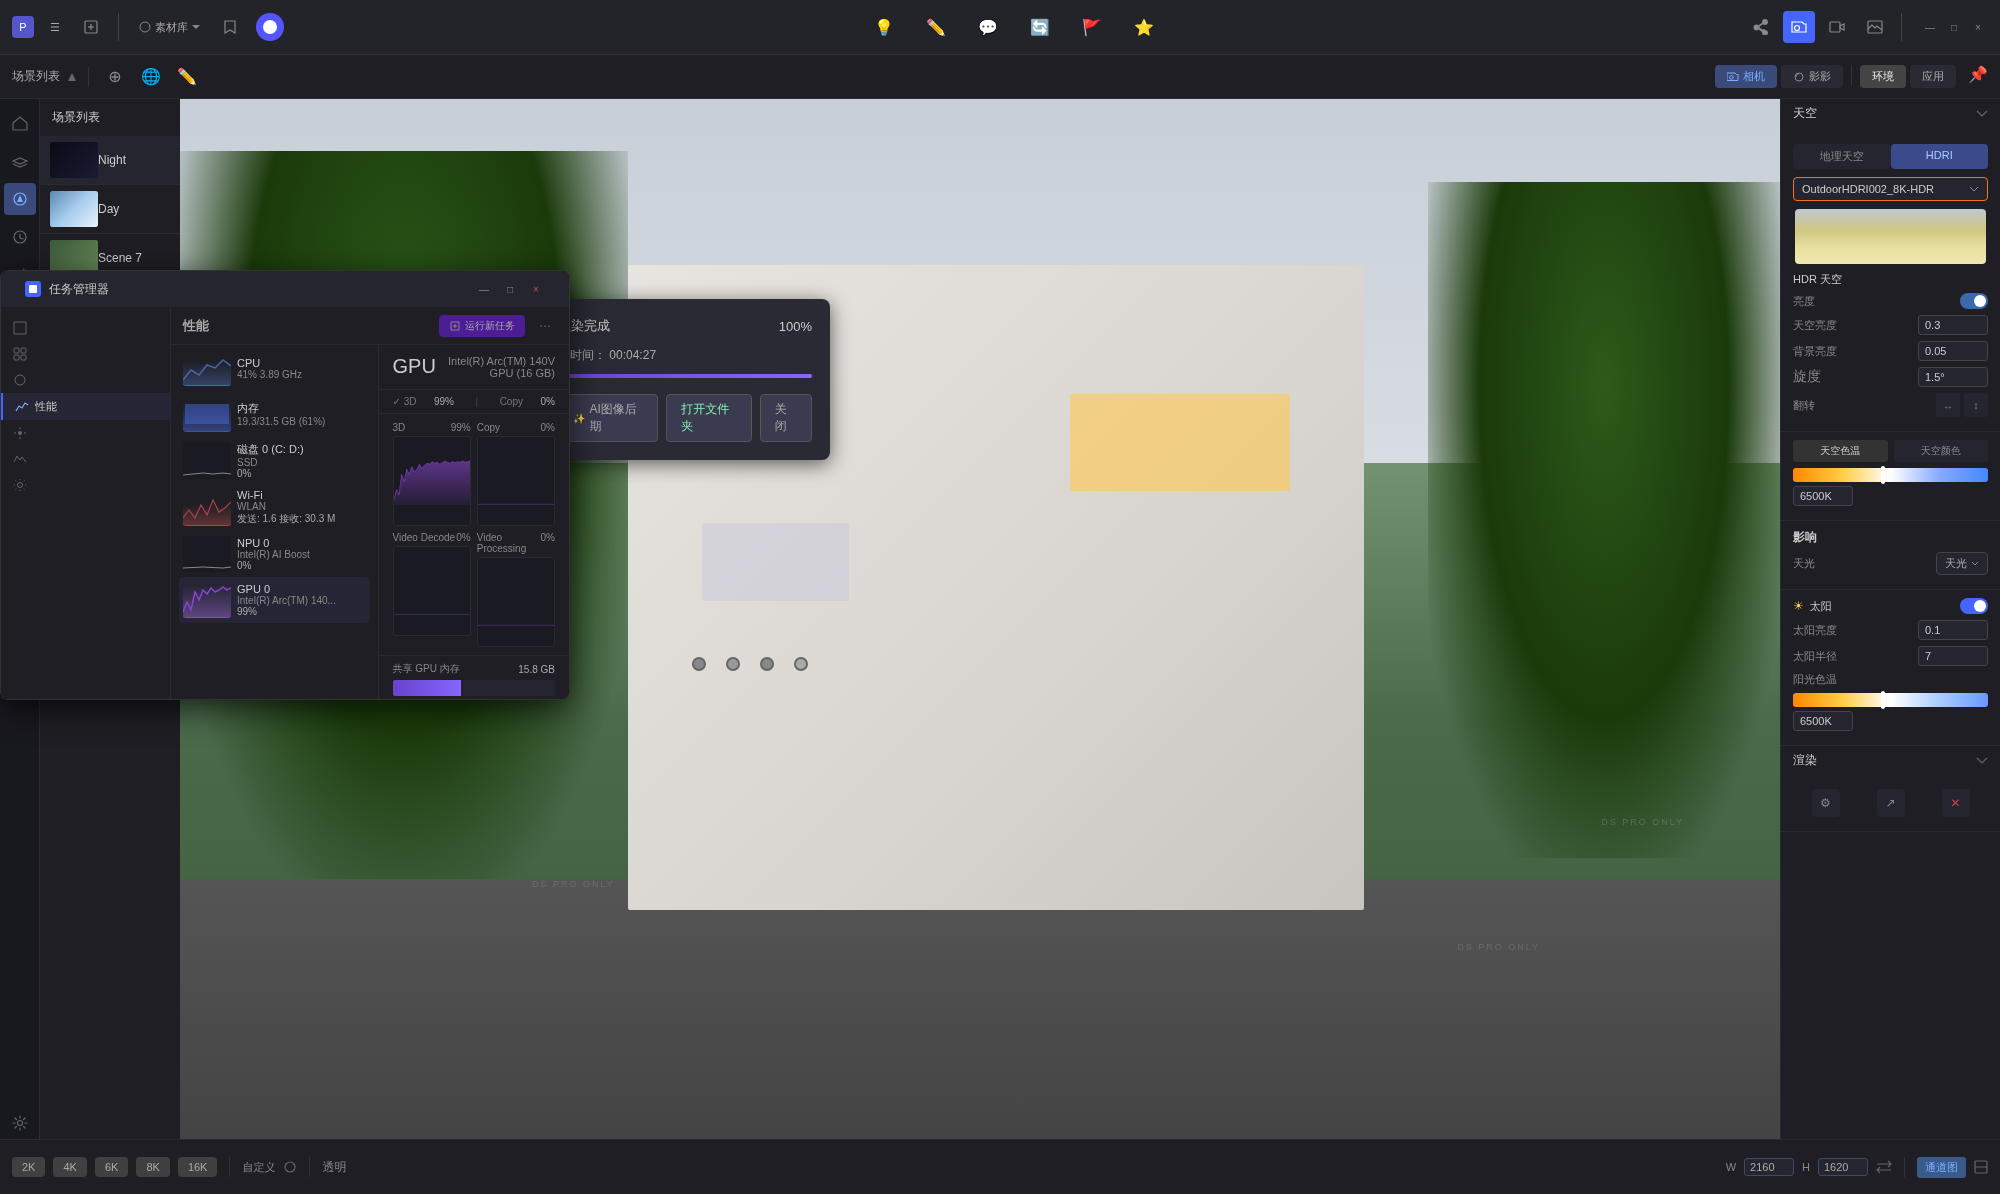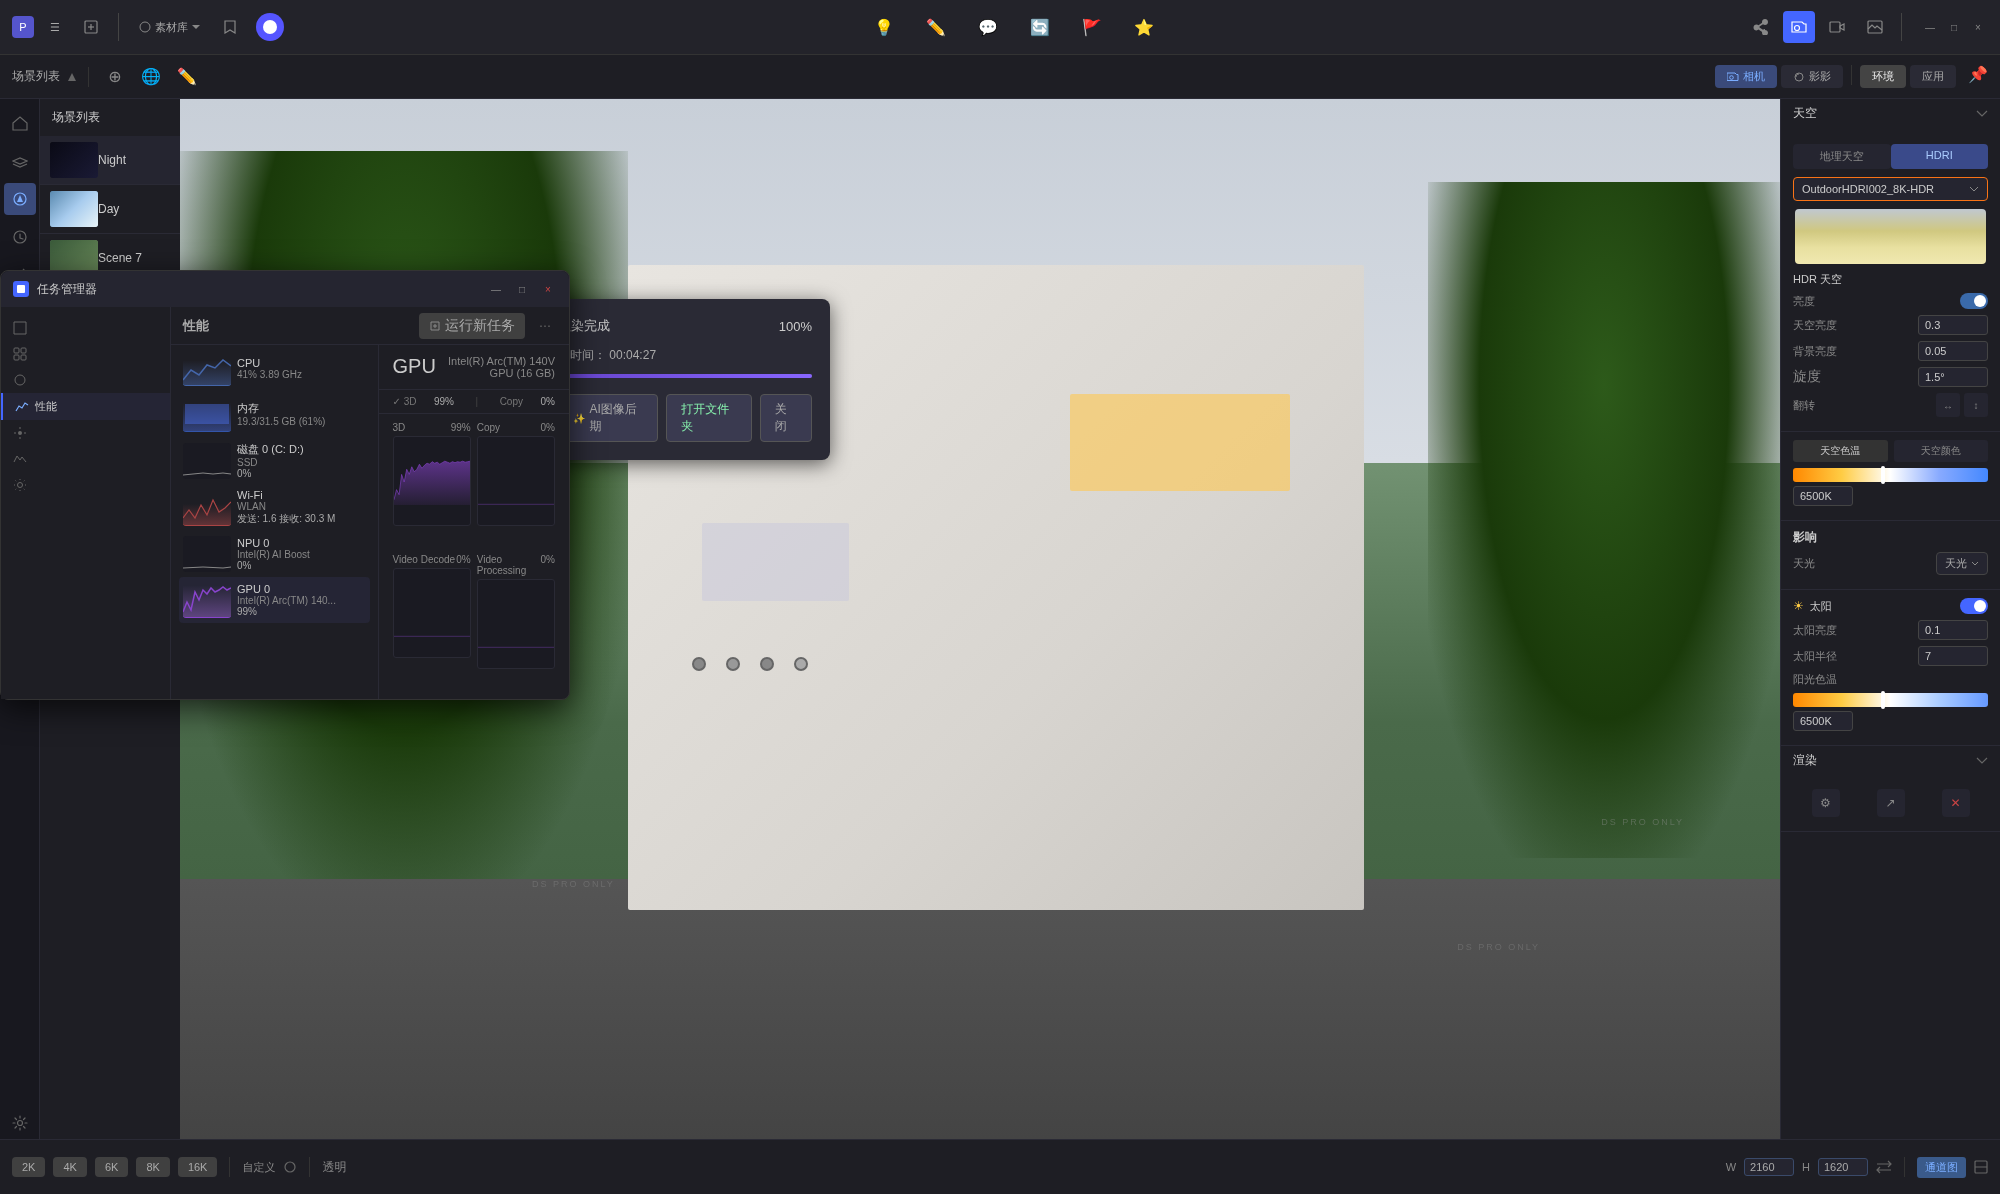--- a/index.html
+++ b/index.html
@@ -131,30 +131,30 @@
     .channel-btn { padding: 3px 8px; background: #3a5a8a; border-radius: 3px; color: #7aadff; font-size: 11px; cursor: pointer; }
     .dimension-input { background: #252530; border: 1px solid #3a4a6a; border-radius: 3px; color: #aaa; font-size: 11px; padding: 2px 5px; width: 50px; }
 
     
     .task-manager {
       position: absolute; top: 270px; left: 0; width: 570px; height: 430px;
       background: #1e1e24; border: 1px solid #333; border-radius: 8px;
       box-shadow: 0 8px 32px rgba(0,0,0,0.7); z-index: 200;
       display: flex; flex-direction: column;
     }
-    .tm-titlebar { height: 36px; background: #252530; border-radius: 8px 8px 0 0; display: flex; align-items: center; padding: 0 12px; gap: 8px; }
+    .tm-titlebar { height: 36px; background: #252530; border-radius: 8px 8px 0 0; display: flex; align-items: center; padding: 0 24px; gap: 8px; }
     .tm-title { color: #ccc; font-size: 12px; flex: 1; }
     .tm-winbtn { width: 18px; height: 18px; display: flex; align-items: center; justify-content: center; border-radius: 2px; cursor: pointer; color: #888; font-size: 10px; }
     .tm-body { display: flex; flex: 1; overflow: hidden; }
     .tm-sidebar { width: 170px; background: #1e1e24; border-right: 1px solid #2a2a35; padding: 8px 0; }
     .tm-nav-item { padding: 6px 12px; color: #888; font-size: 11px; cursor: pointer; display: flex; align-items: center; gap: 6px; }
     .tm-nav-item.active { background: #252535; color: #ccc; border-left: 2px solid #4466ff; }
     .tm-content { flex: 1; display: flex; flex-direction: column; overflow: hidden; }
     .tm-toolbar { height: 38px; background: #1e1e24; border-bottom: 1px solid #2a2a35; display: flex; align-items: center; padding: 0 12px; gap: 8px; }
-    .tm-run-btn { margin-left: auto; padding: 4px 10px; background: #404040; border-radius: 4px; color: #aaa; font-size: 14px; cursor: pointer; display: flex; align-items: center; gap: 4px; }
+    .tm-run-btn { margin-left: auto; padding: 4px 10px; background: #4c1d95; border-radius: 4px; color: #aaa; font-size: 10px; cursor: pointer; display: flex; align-items: center; gap: 4px; }
     .tm-list { padding: 0 8px; overflow-y: auto; flex: 1; }
     .tm-device-item { display: flex; align-items: center; padding: 5px 4px; cursor: pointer; border-radius: 4px; gap: 6px; }
     .tm-device-item.active { background: #252535; }
     .tm-device-thumb { width: 48px; height: 36px; background: #252530; border-radius: 3px; flex-shrink: 0; position: relative; overflow: hidden; }
     .tm-device-info { flex: 1; }
     .tm-device-name { color: #ccc; font-size: 11px; }
     .tm-device-sub { color: #888; font-size: 10px; }
     .tm-device-pct { color: #aaa; font-size: 10px; }
     
     .mini-chart-cpu { background: linear-gradient(180deg, transparent 30%, rgba(100,150,255,0.3) 100%); border-bottom: 1px solid #4466aa; }
@@ -781,18 +781,28 @@
                   <span>0%</span>
               </div>
               <div class="gpu-chart-box">
                 <svg width="100%" height="90" viewBox="0 0 150 90">
                   <path d="M0 88 L150 88 L150 90 L0 90 Z" fill="#8844cc" fill-opacity="0.3"></path>
                 </svg>
               </div>
             </div>
           </div>
 
+          <div class="gpu-mem-section">
+            <div style="display:flex;justify-content:space-between;align-items:center;margin-bottom:4px;">
+              <span style="color:#888;font-size:10px;">共享 GPU 内存</span>
+              <span style="color:#aaa;font-size:10px;">15.8 GB</span>
+            </div>
+            <div class="gpu-mem-bar">
+              <div class="gpu-mem-fill"></div>
+            </div>
+
+          </div>
 
         </div>
       </div>
     </div>
   </div>
 </div>
 
 </body></html>

